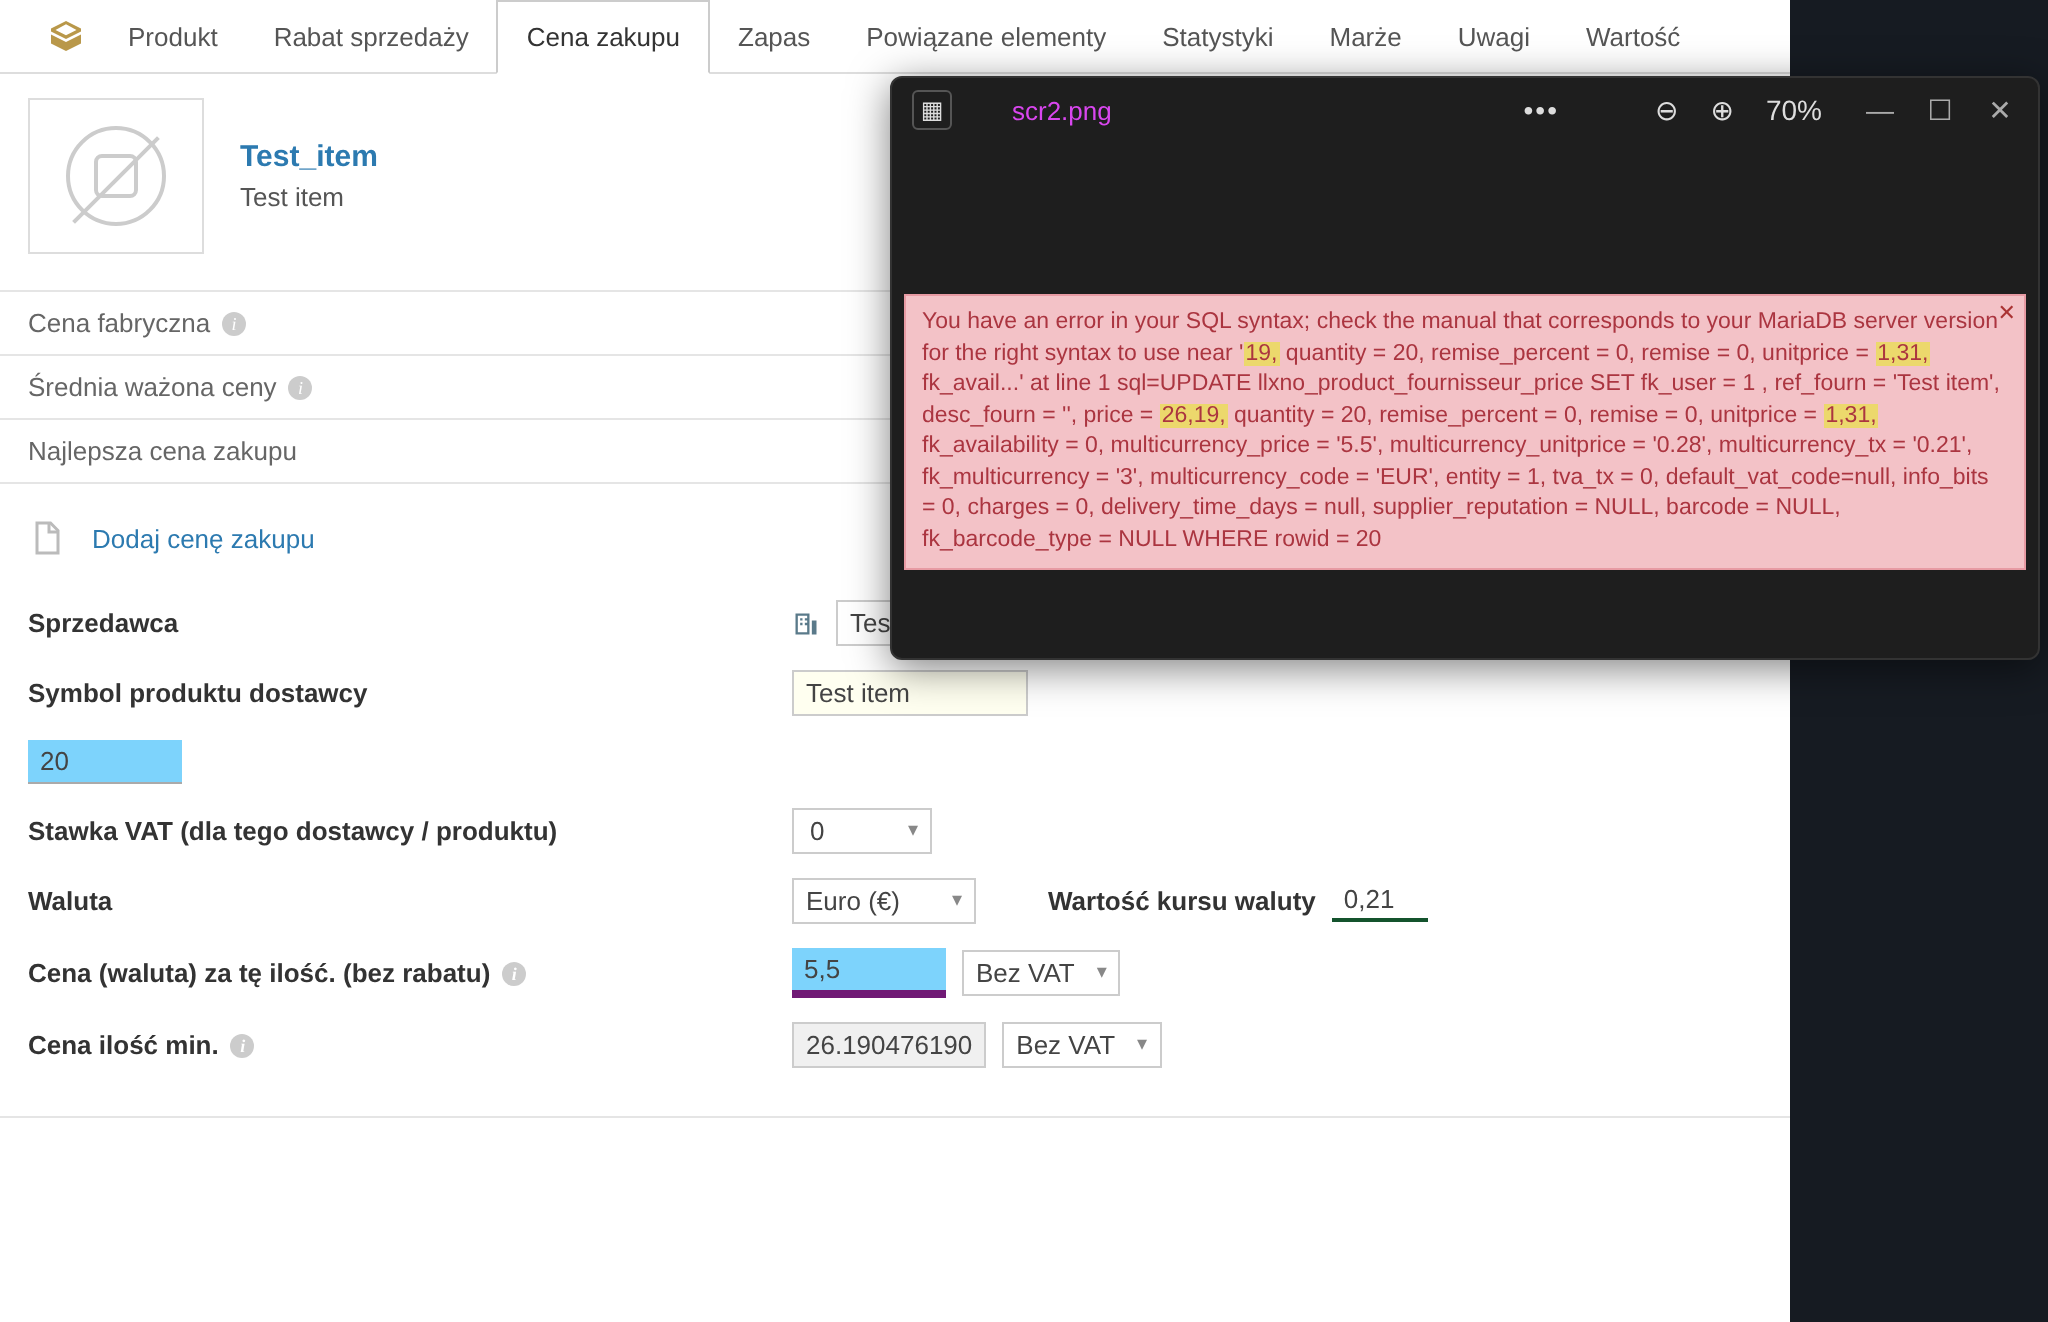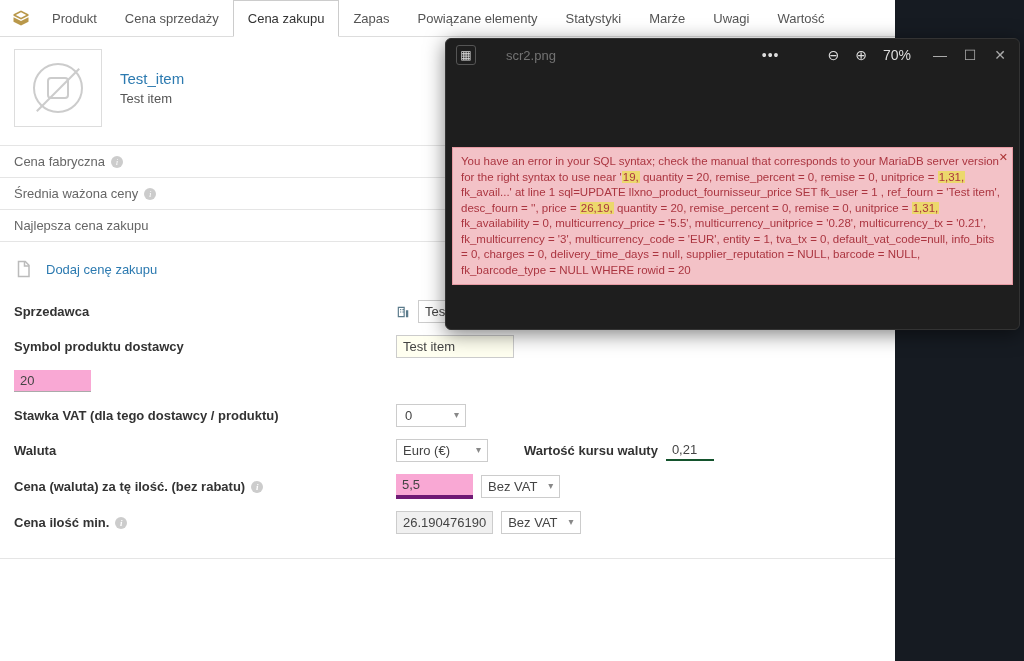--- a/index.html
+++ b/index.html
@@ -1,78 +1,78 @@
 <!DOCTYPE html>
 <html><head>
   <meta charset="utf-8">
   <style>
     * { box-sizing: border-box; margin: 0; padding: 0; font-family: Arial, sans-serif; }
     body { background: #161b22; font-size: 13px; color: #444; }
     .app { width: 895px; background: #fff; min-height: 661px; }
-    .tabs { display: flex; border-bottom: 1px solid #ddd; padding-left: 12px; align-items: center; }
+    .tabs { display: flex; border-bottom: 1px solid #ddd; padding-left: 24px; align-items: center; }
     .tab-icon { width: 18px; height: 18px; margin-right: 8px; }
     .tab { padding: 10px 14px; cursor: pointer; color: #555; font-size: 13px; }
     .tab.active { border: 1px solid #ccc; border-bottom: 1px solid #fff; margin-bottom: -1px; background: #fff; color: #333; font-weight: 500; }
     .header { display: flex; padding: 12px 14px; }
     .thumbnail { width: 88px; height: 78px; border: 1px solid #ddd; display: flex; align-items: center; justify-content: center; margin-right: 18px; }
     .placeholder-img { width: 50px; height: 50px; border: 2px solid #ccc; border-radius: 50%; position: relative; }
     .placeholder-img::after { content: ""; position: absolute; inset: 12px; border: 2px solid #ccc; border-radius: 4px; }
     .placeholder-img::before { content: ""; position: absolute; width: 60px; height: 2px; background: #ccc; transform: rotate(-45deg); top: 24px; left: -7px; }
     .title-area { display: flex; flex-direction: column; justify-content: center; }
-    .ref-link { color: #2c7ab0; font-weight: normal; font-size: 15px; }
+    .ref-link { color: #2c7ab0; font-weight: bold; font-size: 15px; }
     .subtitle { color: #555; margin-top: 4px; }
     .info-rows { margin-top: 6px; }
     .info-row { display: flex; align-items: center; padding: 8px 14px; border-top: 1px solid #e5e5e5; }
     .info-row:last-child { border-bottom: 1px solid #e5e5e5; }
     .info-label { flex: 1; color: #666; display: flex; align-items: center; gap: 6px; }
     .info-icon { width: 12px; height: 12px; border-radius: 50%; background: #ccc; display: inline-flex; align-items: center; justify-content: center; font-size: 9px; color: #fff; font-style: italic; font-family: serif; }
     .add-link { display: flex; align-items: center; gap: 14px; padding: 18px 14px 16px; color: #2c7ab0; }
     .doc-icon { width: 18px; height: 18px; }
     .form { padding: 0 14px; }
     .form-row { display: flex; align-items: center; padding: 6px 0; gap: 12px; }
     .form-label { width: 370px; color: #333; font-weight: bold; display: flex; align-items: center; gap: 6px; }
     .form-control { display: flex; align-items: center; gap: 8px; }
     .select-box { border: 1px solid #ccc; padding: 3px 22px 3px 6px; min-width: 148px; background: #fff; position: relative; }
     .select-box::after { content: "▾"; position: absolute; right: 6px; color: #888; font-size: 10px; top: 4px; }
     .select-box.small { min-width: 68px; }
     .select-box.tiny { min-width: 70px; padding-left: 8px; }
     .building-icon { width: 14px; height: 14px; display: inline-block; }
     .text-input { border: 1px solid #ccc; padding: 3px 6px; min-width: 118px; background: #fffff0; }
     .text-input.readonly { background: #f0f0f0; min-width: 77px; }
-    .text-input.num { min-width: 77px; background: #f9a8d4; }
+    .text-input.num { min-width: 77px; background: #7dd3fc; }
     .unit { color: #555; margin-left: 4px; }
     .secondary-label { margin-left: 28px; color: #333; font-weight: bold; }
     .currency-val { border-bottom: 2px solid #14532d; padding: 2px 6px; min-width: 48px; }
     .buttons { display: flex; justify-content: flex-end; gap: 14px; padding: 22px 14px; border-top: 1px solid #e5e5e5; margin-top: 18px; }
 
     
     .viewer { position: absolute; top: 38px; left: 445px; width: 575px; height: 292px; background: #1e1e1e; border: 1px solid #333; border-radius: 6px; overflow: hidden; box-shadow: 0 4px 20px rgba(0,0,0,0.5); }
     .viewer-titlebar { display: flex; align-items: center; padding: 6px 10px; color: #ddd; }
     .vicon { width: 20px; height: 20px; border: 1px solid #555; border-radius: 3px; display: flex; align-items: center; justify-content: center; font-size: 12px; margin-right: 30px; }
-    .vtitle { color: #737373; font-size: 13px; }
+    .vtitle { color: #d946ef; font-size: 13px; }
     .vspacer { flex: 1; }
     .vctrl { color: #ddd; margin: 0 8px; font-size: 14px; cursor: pointer; }
     .dots { letter-spacing: 1px; }
     .winctrl { color: #aaa; margin-left: 12px; font-size: 14px; cursor: pointer; width: 18px; text-align: center; }
     .error-panel { margin: 76px 6px 6px 6px; background: #f3c2c7; border: 1px solid #e79aa3; padding: 6px 8px; position: relative; color: #ab3540; font-size: 11.5px; line-height: 1.35; }
     .error-close { position: absolute; top: 2px; right: 4px; font-size: 11px; color: #a33; cursor: pointer; }
     .hl { background: #ecd86c; padding: 0 1px; }
 
     .pencil { width: 14px; height: 14px; }
   </style>
 </head>
 <body>
 
 <div class="app">
   <div class="tabs">
     <svg class="tab-icon" viewBox="0 0 24 24">
         <path fill="#b9984a" d="M12 2L2 7v2l10 5 10-5V7L12 2zm0 2.2L19 8l-7 3.5L5 8l7-3.8zM2 11v6l10 5v-6L2 11zm20 0l-10 5v6l10-5v-6z"></path>
       </svg>
     <div class="tab">Produkt</div>
-    <div class="tab">Cena sprzedaży</div>
+    <div class="tab">Rabat sprzedaży</div>
     <div class="tab active">Cena zakupu</div>
     <div class="tab">Zapas</div>
     <div class="tab">Powiązane elementy</div>
     <div class="tab">Statystyki</div>
     <div class="tab">Marże</div>
     <div class="tab">Uwagi</div>
     <div class="tab">Wartość</div>
   </div>
 
   <div class="header">

